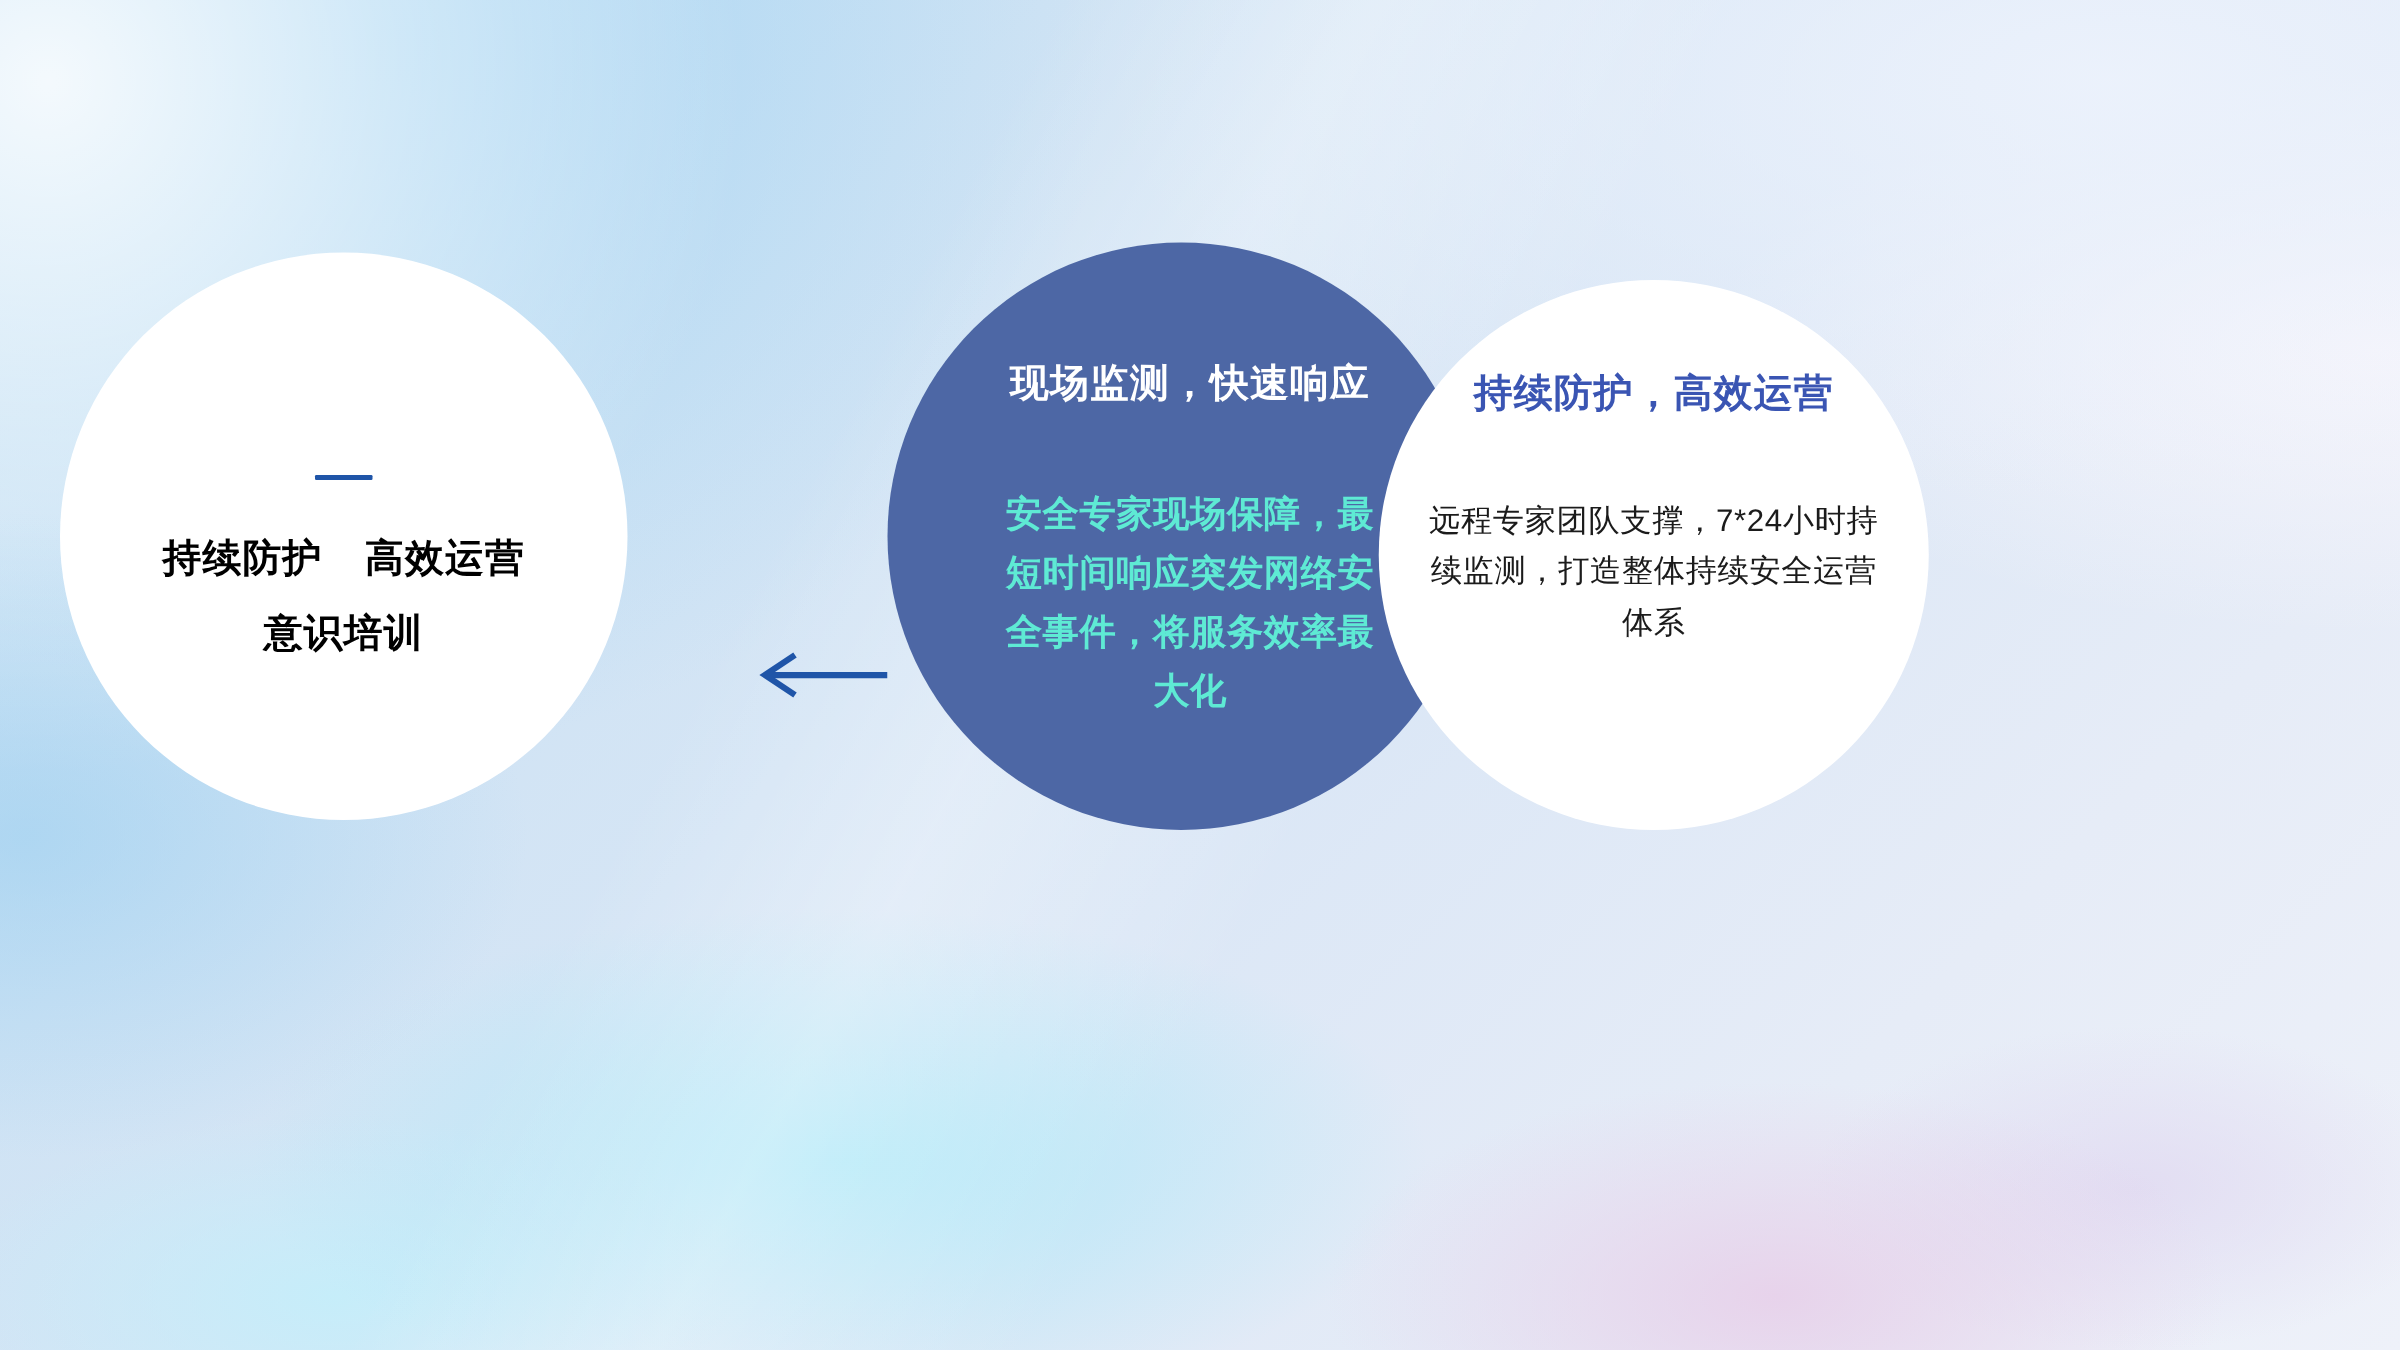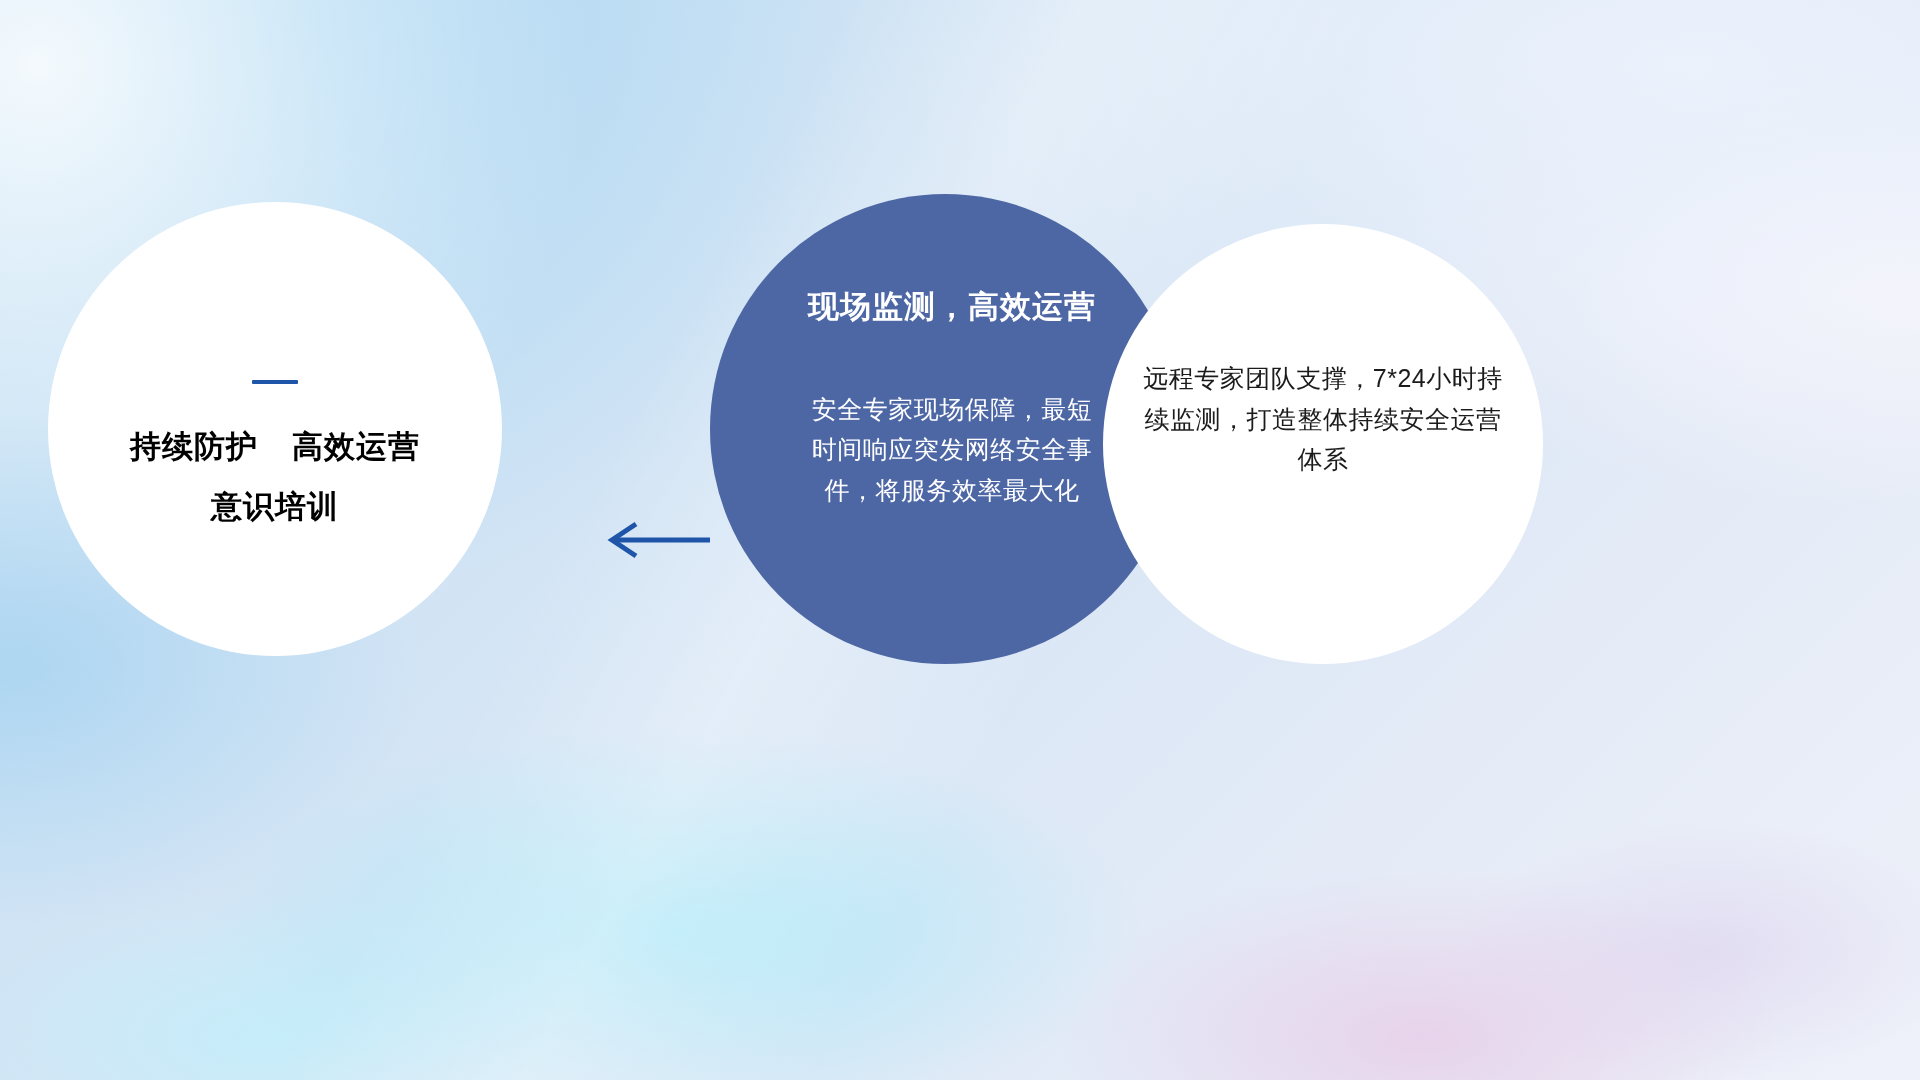--- a/index.html
+++ b/index.html
@@ -142,23 +142,23 @@
   .mid-title {
     font-size: 31px;
     font-weight: bold;
     color: #ffffff;
     letter-spacing: 1px;
     line-height: 1.25;
     white-space: nowrap;
   }
   .mid-body {
     margin-top: 62px;
-    font-size: 25px;
-    font-weight: normal;
-    color: #ffffff;
+    font-size: 29px;
+    font-weight: bold;
+    color: #5eead4;
     line-height: 1.62;
     letter-spacing: 0.5px;
     width: 300px;
     margin-left: auto;
     margin-right: auto;
     text-align: center;
   }
 
   
   .right-inner {
@@ -214,21 +214,21 @@
 
   <div class="arrow">
     <svg width="110" height="48" viewBox="0 0 110 48" xmlns="http://www.w3.org/2000/svg">
       <line x1="110" y1="24" x2="16" y2="24" stroke="#1f55a8" stroke-width="5"></line>
       <polyline points="36,8 12,24 36,40" fill="none" stroke="#1f55a8" stroke-width="5" stroke-linecap="butt" stroke-linejoin="miter"></polyline>
     </svg>
   </div>
 
   <div class="circle circle-mid">
     <div class="mid-inner">
-      <div class="mid-title">现场监测，高效运营</div>
+      <div class="mid-title">现场监测，快速响应</div>
       <div class="mid-body">安全专家现场保障，最短时间响应突发网络安全事件，将服务效率最大化</div>
     </div>
   </div>
 
   <div class="circle circle-left">
     <div class="left-inner">
       <div class="left-dash"></div>
 
 
       <div class="kw-row">
@@ -237,17 +237,18 @@
       </div>
 
       <div class="kw-row kw-row-single">
         <span class="kw">意识培训</span>
       </div>
     </div>
   </div>
 
   <div class="circle circle-right">
     <div class="right-inner">
+      <div class="right-title">持续防护，高效运营</div>
       <div class="right-body">远程专家团队支撑，7*24小时持续监测，打造整体持续安全运营体系</div>
     </div>
   </div>
 
 </div>
 
 </body></html>

